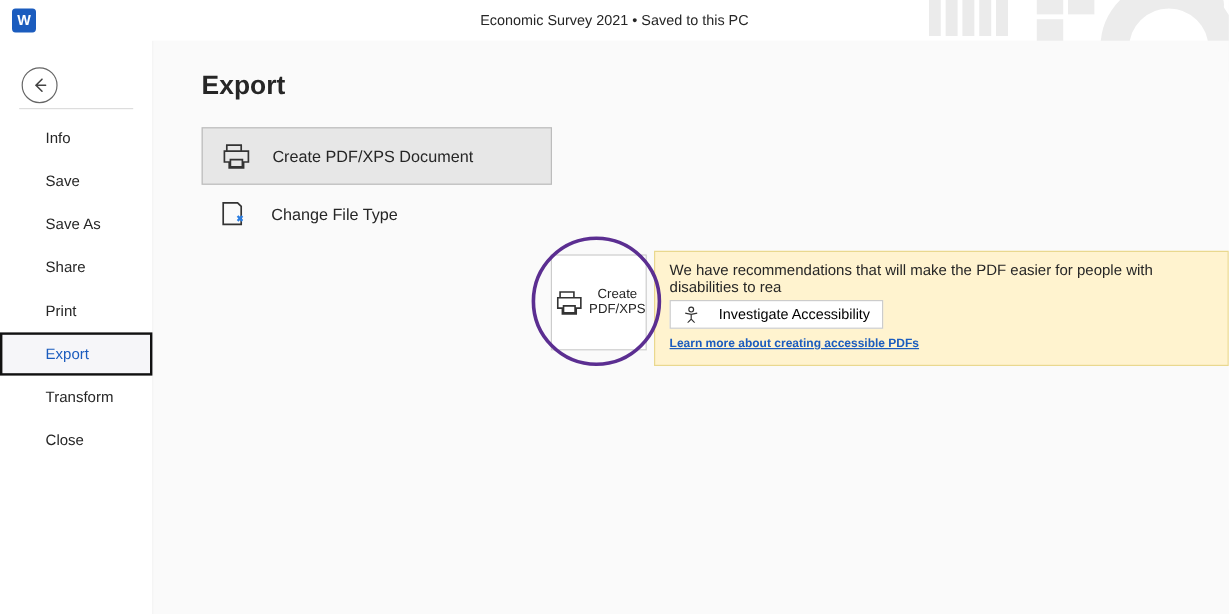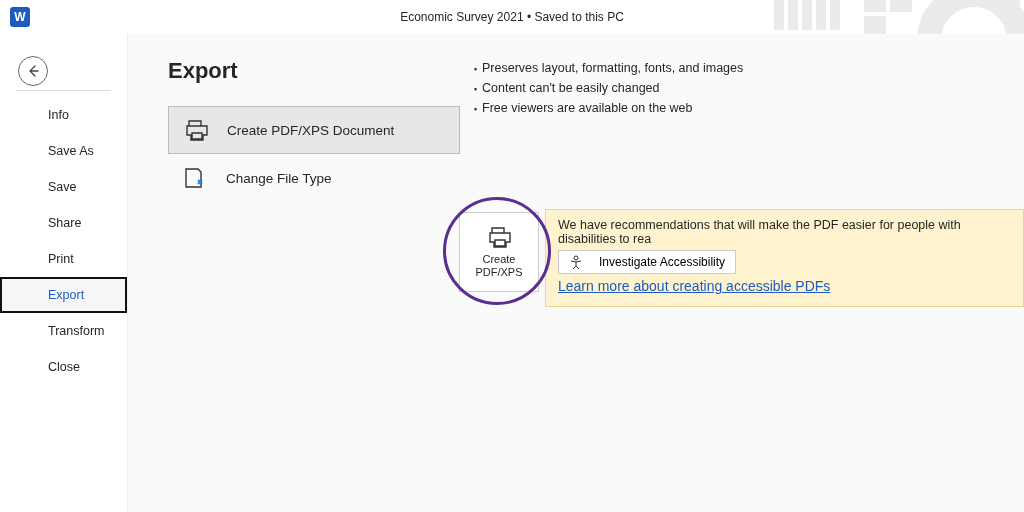--- a/index.html
+++ b/index.html
@@ -69,21 +69,21 @@
     display: flex; align-items: center; justify-content: center;
     font-size: 16px;
   }
   .nav-sec { margin-top: 18px; }
   .nav-item, .nav-item2 {
     display: flex; align-items: center;
     height: 34px; padding-left: 18px;
     gap: 10px;
     font-size: 13px;
   }
-  .nav-item2 { padding-left: 48px; font-size: 12.5px; height: 36px; }
+  .nav-item2 { padding-left: 38px; font-size: 12.5px; height: 36px; }
   .nav-item2.active {
     color: #1b5cbe;
     outline: 2px solid #111;
     outline-offset: -2px;
     background: #f6f6f9;
   }
   .nav-div { height: 1px; background: #ddd; margin: 4px 16px 6px 16px; }
   .nav-icon { width: 18px; display:flex; align-items:center; justify-content:center; }
 
   
@@ -117,21 +117,21 @@
   .detail li { font-size: 12.5px; line-height: 20px; }
   .detail li::marker { content: "▪  "; font-size: 9px; }
 
   .action-row {
     position: absolute; left: 328px; top: 175px; right: 0;
     display: flex; align-items: stretch;
   }
   .big-btn {
     width: 80px; height: 80px;
     background: #fff; border: 1px solid #ccc;
-    display: flex; flex-direction: column; align-items: center; justify-content: center;
+    display: flex; flex-direction: row; align-items: center; justify-content: center;
     gap: 4px;
     font-size: 11px; text-align: center; line-height: 13px;
     position: relative; z-index: 2;
     margin: 3px 0 0 3px;
   }
   .ring {
     position: absolute;
     left: -13px; top: -12px;
     width: 108px; height: 108px;
     border: 3px solid #5b2e91;
@@ -146,21 +146,21 @@
     border: 1px solid #e9d88f;
     padding: 8px 23px 12px 12px;
     font-size: 12.5px;
   }
   .invest-btn {
     display: inline-flex; align-items: center; gap: 16px;
     background: #fff; border: 1px solid #ccc;
     padding: 4px 10px; font-size: 12px;
     margin-top: 4px;
   }
-  .learn-link { color: #1b5cbe; text-decoration: underline; font-size: 14px; }
+  .learn-link { color: #1b5cbe; text-decoration: underline; font-size: 10px; font-weight: bold; }
 </style>
 </head>
 <body>
 
 <svg class="bg-deco" viewBox="0 0 260 130">
   <g fill="#bbb">
     <rect x="0" y="0" width="10" height="60"></rect>
       <rect x="14" y="0" width="10" height="60"></rect>
     <rect x="28" y="0" width="10" height="60"></rect>
       <rect x="42" y="0" width="10" height="60"></rect>
@@ -184,24 +184,24 @@
   <div class="back-btn">
     <svg width="16" height="16" viewBox="0 0 16 16">
         <path d="M10 3 5 8l5 5M5 8h8" stroke="#444" stroke-width="1.3" fill="none" stroke-linecap="round"></path>
       </svg>
   </div>
   <div class="nav-div"></div>
   <div class="nav-item2">
       <span>Info</span>
     </div>
   <div class="nav-item2">
+      <span>Save</span>
+    </div>
+  <div class="nav-item2">
       <span>Save As</span>
-    </div>
-  <div class="nav-item2">
-      <span>Save</span>
     </div>
   <div class="nav-item2">
       <span>Share</span>
     </div>
   <div class="nav-item2">
       <span>Print</span>
     </div>
   <div class="nav-item2 active">
       <span>Export</span>
     </div>
@@ -231,25 +231,20 @@
         <svg width="28" height="24" viewBox="0 0 28 24">
             <path d="M4 3h12l3 3v15H4z" fill="none" stroke="#333" stroke-width="1.4"></path>
             <path d="M16 14l4 4m0-4l-4 4" stroke="#2a7de1" stroke-width="2"></path>
           </svg>
       </span>
       <span>Change File Type</span>
     </div>
   </div>
 
   <div class="detail">
-    <ul>
-      <li>Preserves layout, formatting, fonts, and images</li>
-      <li>Content can't be easily changed</li>
-      <li>Free viewers are available on the web</li>
-    </ul>
   </div>
 
   <div class="action-row">
     <div style="position:relative">
       <div class="ring"></div>
       <div class="big-btn">
         <svg width="28" height="24" viewBox="0 0 28 24">
             <path d="M7 8V3h12v5M5 8h20v9h-4v5H9v-5H5zM10 15h10v6H10z" fill="none" stroke="#333" stroke-width="1.4"></path>
           </svg>
         <div><span>Create</span><br><span>PDF/XPS</span></div>

